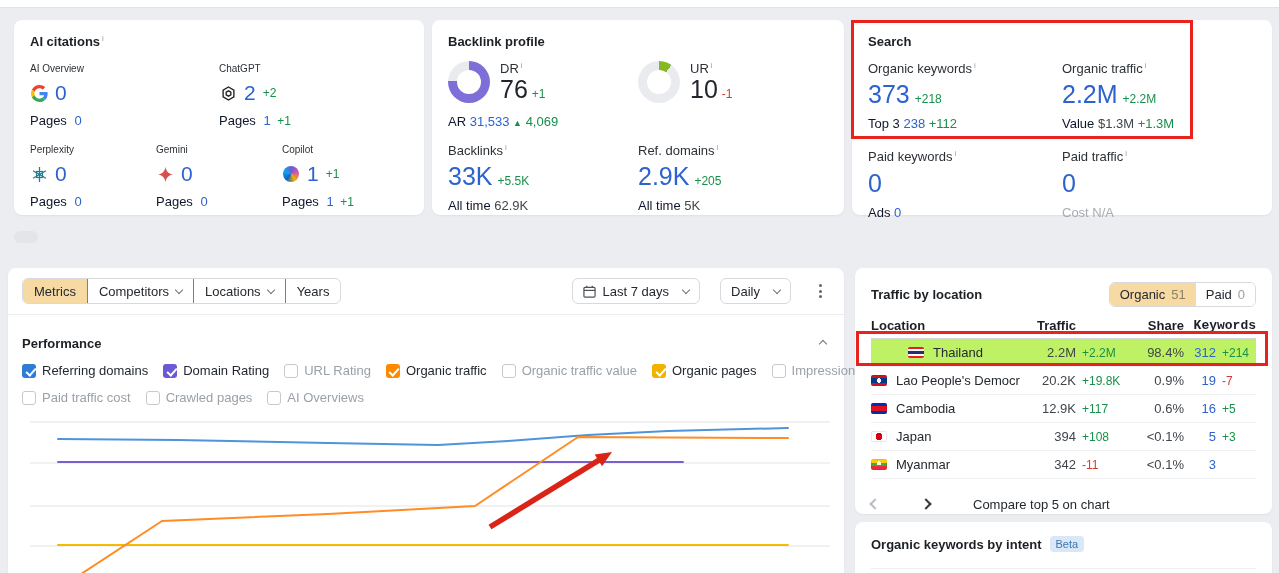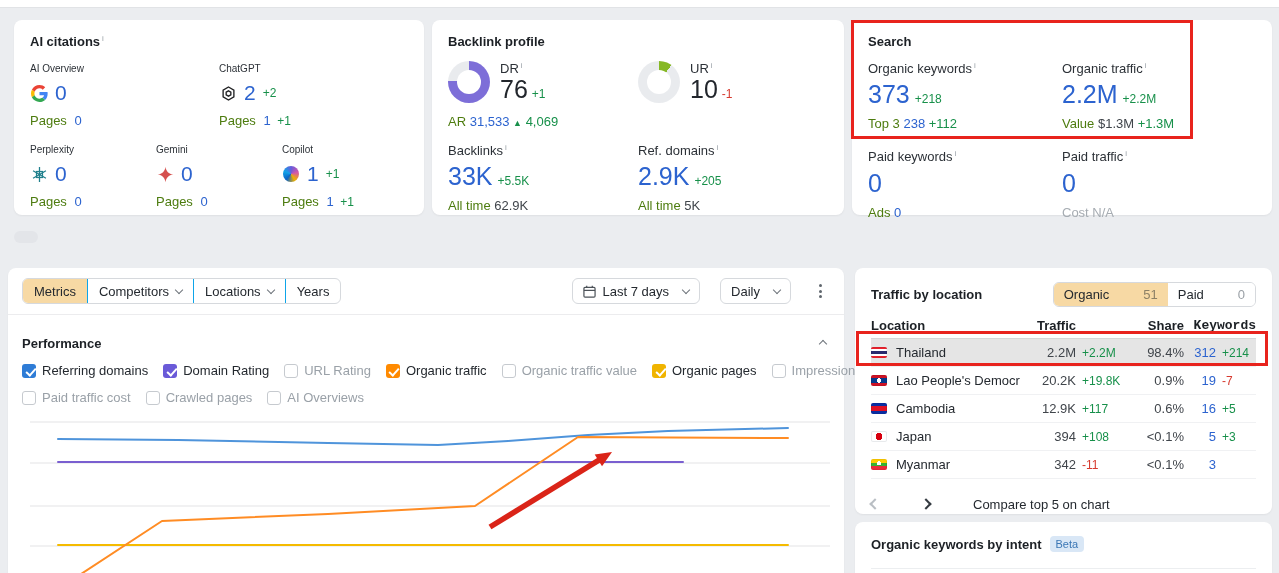--- a/index.html
+++ b/index.html
@@ -15,21 +15,21 @@
   .card-chart    { left:8px;   top:268px; width:836px; height:320px; }
   .card-loc      { left:855px; top:268px; width:417px; height:246px; padding:0 16px; }
   .card-intent   { left:855px; top:522px; width:417px; height:60px;  padding:14px 16px; }
 
   .card-title { font-size:13px; font-weight:700; color:#1c2025; }
   sup.i { font-size:8px; color:#9aa1a8; margin-left:2px; font-weight:400; }
 
   .blue { color:#2c63cf; }
   .pos  { color:#17904a; }
   .neg  { color:#d63a2f; }
-  .gray { color:#4d7c0f;margin-top:24px; }
+  .gray { color:#0f172a;margin-top:24px; }
   .dark { color:#40454b; }
   .muted{ color:#a6acb2; }
 
   
   .ai-grid1 { display:flex; margin-top:14px; }
   .ai-grid1 .ai-item { width:192px; }
   .ai-grid2 { display:flex; margin-top:16px; }
   .ai-grid2 .ai-item { width:129px; }
   .ai-name { font-size:10px; color:#2c3137; }
   .ai-valrow { display:flex; align-items:center; gap:7px; margin-top:7px; height:24px; }
@@ -98,29 +98,29 @@
   .cb.checked::after { content:""; position:absolute; left:4.5px; top:1.5px; width:4px; height:8px; border-right:2px solid #fff; border-bottom:2px solid #fff; transform:rotate(42deg); }
   .ml { font-size:13px; color:#24292f; }
   .metric.off .ml { color:#9aa1a8; }
   .chart-wrap { position:absolute; left:0; top:120px; width:836px; height:200px; overflow:hidden; }
 
   
   .loc-head { display:flex; align-items:center; margin-top:11px; height:30px; }
   .toggle { margin-left:auto; display:inline-flex; border:1px solid #d6d9dd; border-radius:6px; overflow:hidden; }
   .tseg { font-size:13px; padding:4px 10px; display:inline-flex; gap:6px; cursor:pointer; background:#fff; }
   .tseg.on { background:#f7d9a4; }
-  .tcount { color:#9aa0a6;margin-left:28px; }
+  .tcount { color:#9aa0a6; }
   .tseg.on .tcount { color:#8c8066; }
   .loc-table { margin-top:4px; }
   .loc-cols, .loc-row { display:grid; grid-template-columns:1fr 56px 50px 58px 32px 40px; align-items:center; }
   .loc-cols { height:26px; border-bottom:1px solid #d4d7da; font-size:13px; font-weight:700; color:#1c2025; }
   .c-right { text-align:right; }
   .c-span  { grid-column:5 / 7; text-align:right;font-family:Liberation Mono, monospace; }
   .loc-row { height:28px; border-bottom:1px solid #f0f1f3; font-size:13px; cursor:pointer; }
-  .loc-row.hilite { background:#e5e5e5; }
+  .loc-row.hilite { background:#bef264;padding-left:37px; }
   .loc-name { display:flex; align-items:center; overflow:hidden; white-space:nowrap; }
   .flag { width:16px; height:11px; border-radius:2px; display:inline-block; margin-right:9px; flex:none; box-shadow:inset 0 0 0 1px rgba(0,0,0,.06); }
   .flag-th { background:linear-gradient(180deg,#e8222d 0 17%,#fff 17% 33%,#2a2a6e 33% 67%,#fff 67% 83%,#e8222d 83%); }
   .flag-la { background:radial-gradient(circle at 50% 50%,#fff 0 2.2px,rgba(0,0,0,0) 2.3px),linear-gradient(180deg,#cd1225 0 25%,#043a8c 25% 75%,#cd1225 75%); }
   .flag-kh { background:linear-gradient(180deg,#0a2ea3 0 27%,#df1125 27% 73%,#0a2ea3 73%); }
   .flag-jp { background:radial-gradient(circle at 50% 50%,#d7000f 0 3.4px,#fff 3.5px); box-shadow:inset 0 0 0 1px #e8eaec; }
   .flag-mm { background:radial-gradient(circle at 50% 40%,#fff 0 2px,rgba(0,0,0,0) 2.1px),linear-gradient(180deg,#fecb01 0 33%,#35b233 33% 67%,#ea2a3a 67%); }
   .cell-delta { font-size:12px; padding-left:6px; }
   .pager { display:flex; align-items:center; margin-top:10px; height:30px; gap:43px; }
   .pchev { width:8px; height:8px; border-right:2px solid #343a40; border-bottom:2px solid #343a40; display:inline-block; cursor:pointer; }

